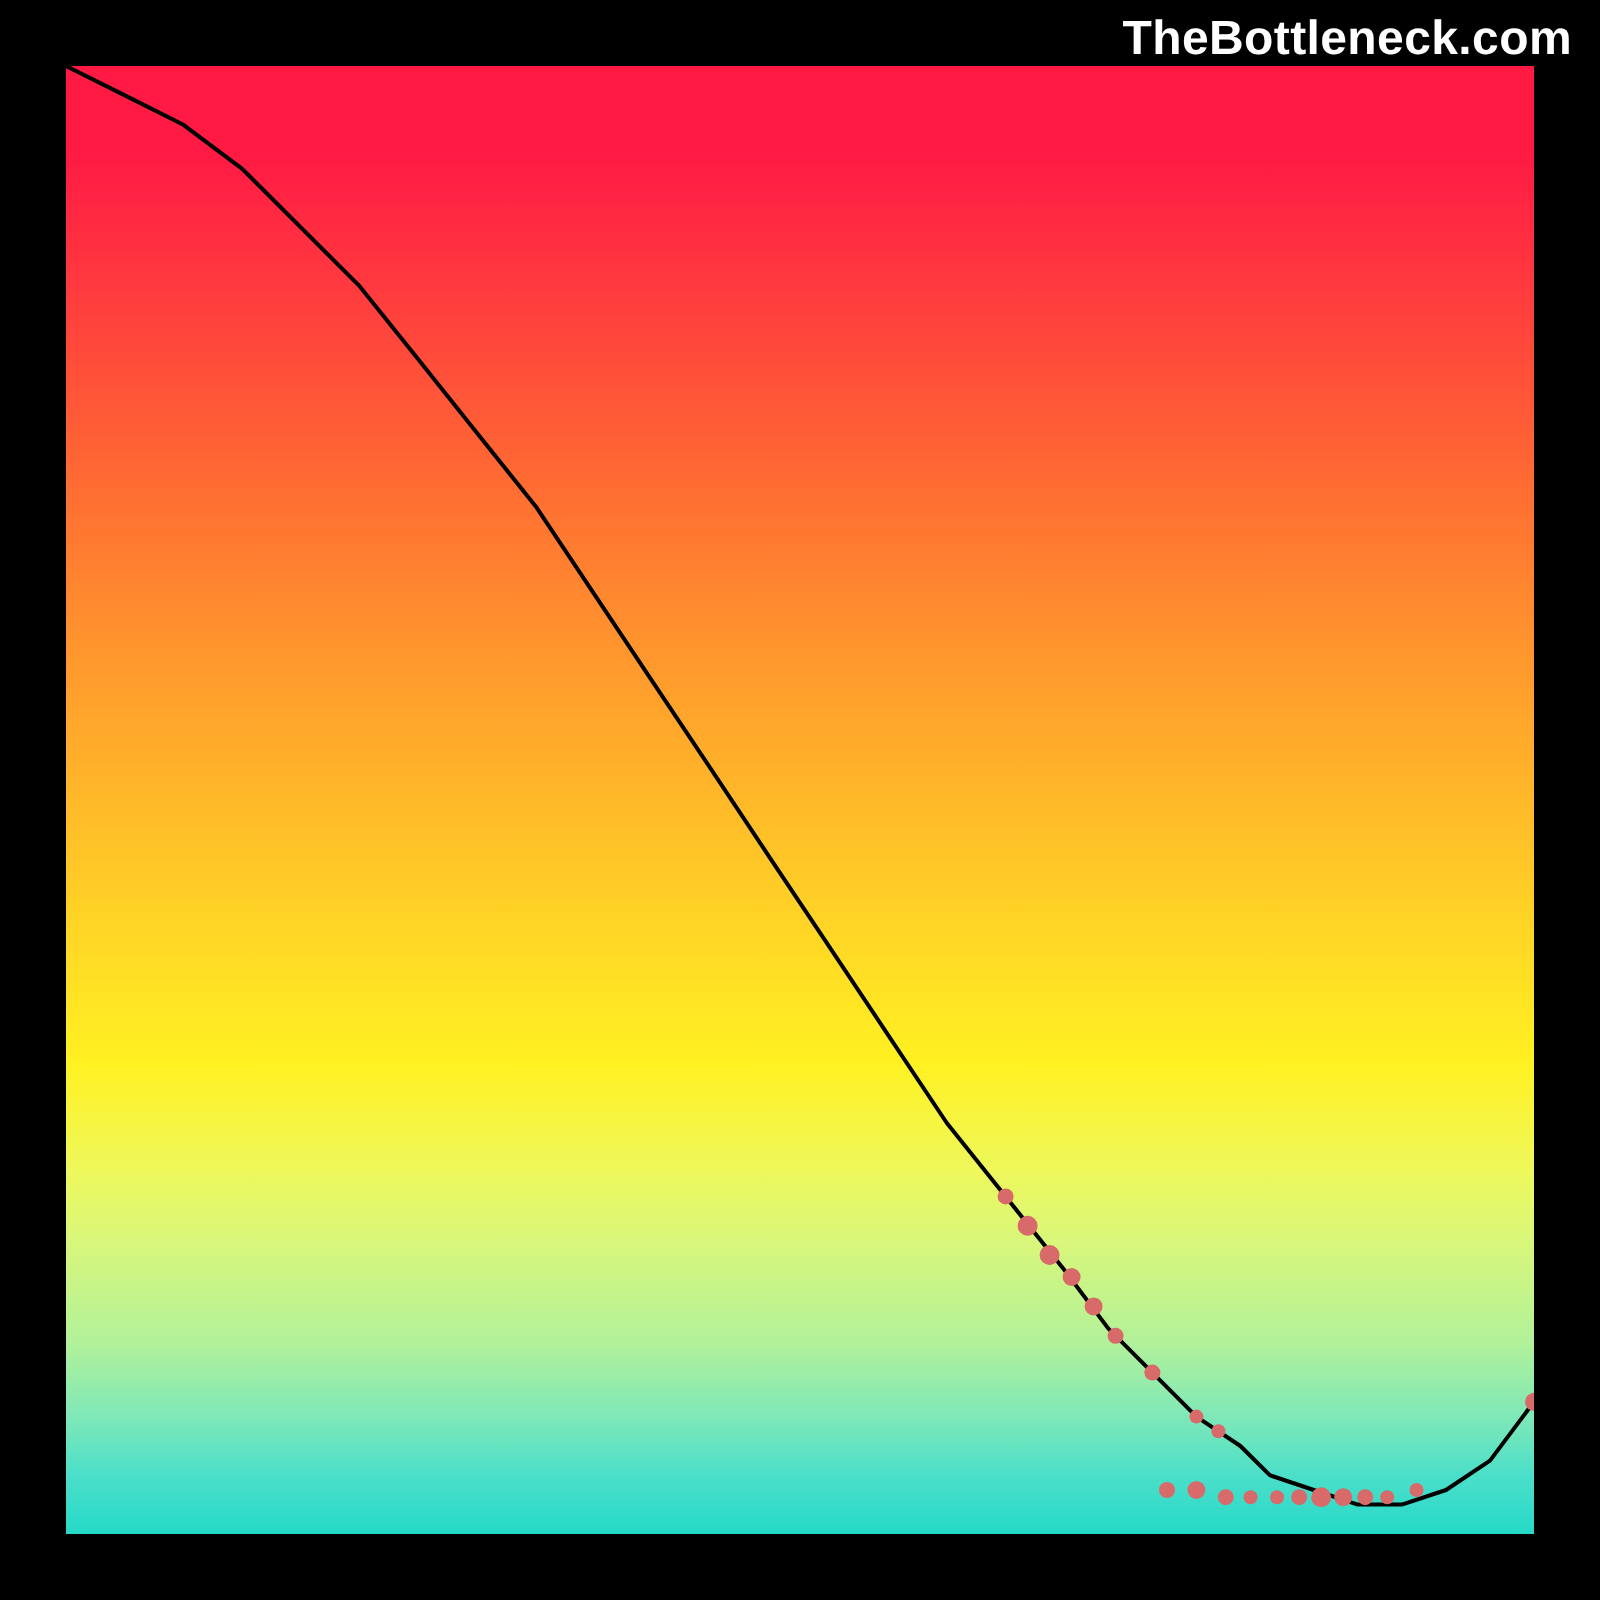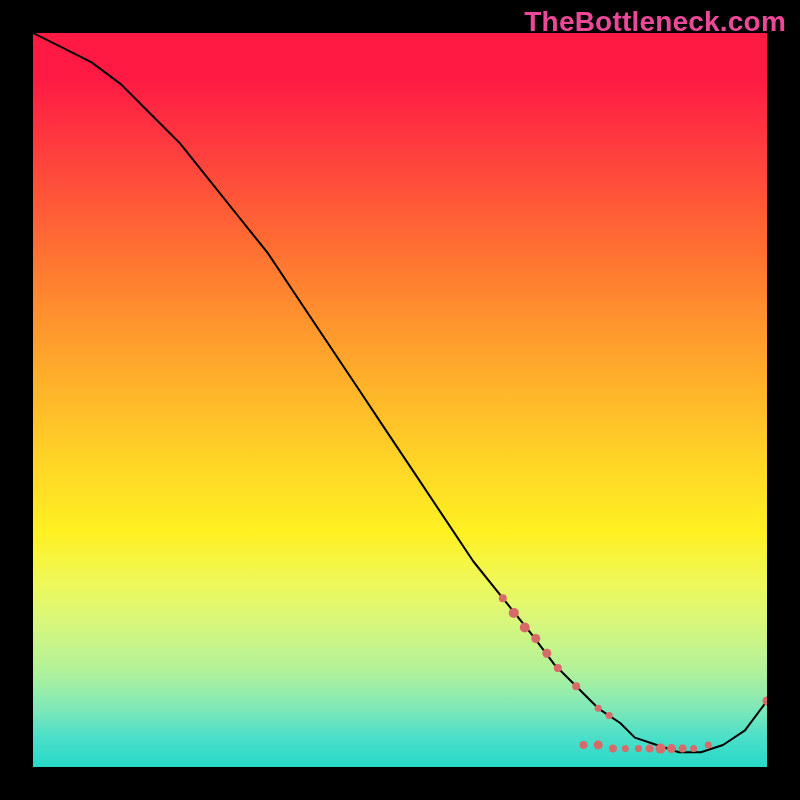--- a/index.html
+++ b/index.html
@@ -49,23 +49,23 @@
     position: absolute;
     inset: 0;
     width: 734px;
     height: 734px;
   }
   .watermark {
     position: absolute;
     top: 6px;
     right: 14px;
     font-family: Arial, Helvetica, sans-serif;
-    font-size: 28px;
+    font-size: 24px;
     font-weight: 600;
-    color: #ec4899;
+    color: #ffffff;
     letter-spacing: 0.2px;
     user-select: none;
   }
 </style>
 </head>
 <body>
 
 <div class="stage">
   <div class="watermark">TheBottleneck.com</div>
   <div class="plot">

